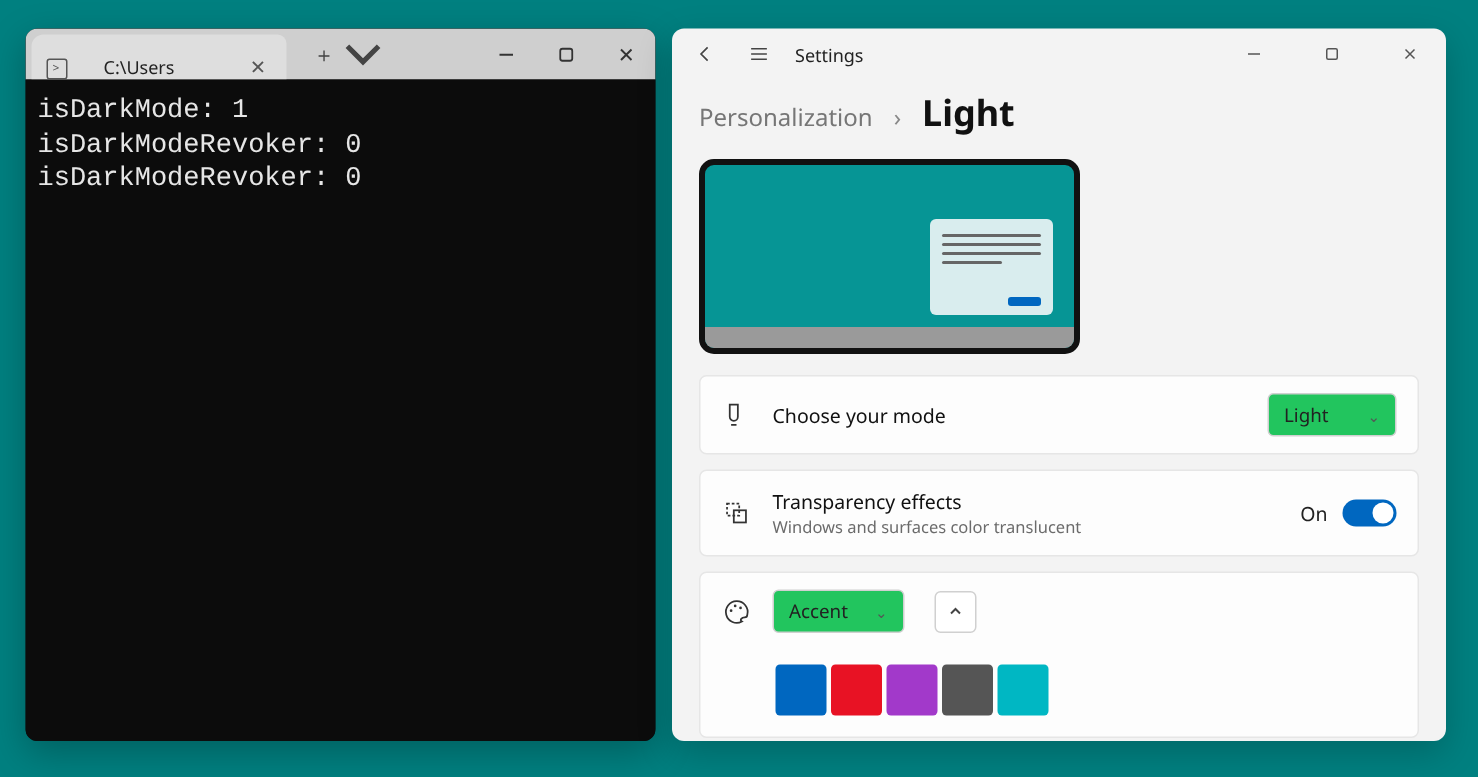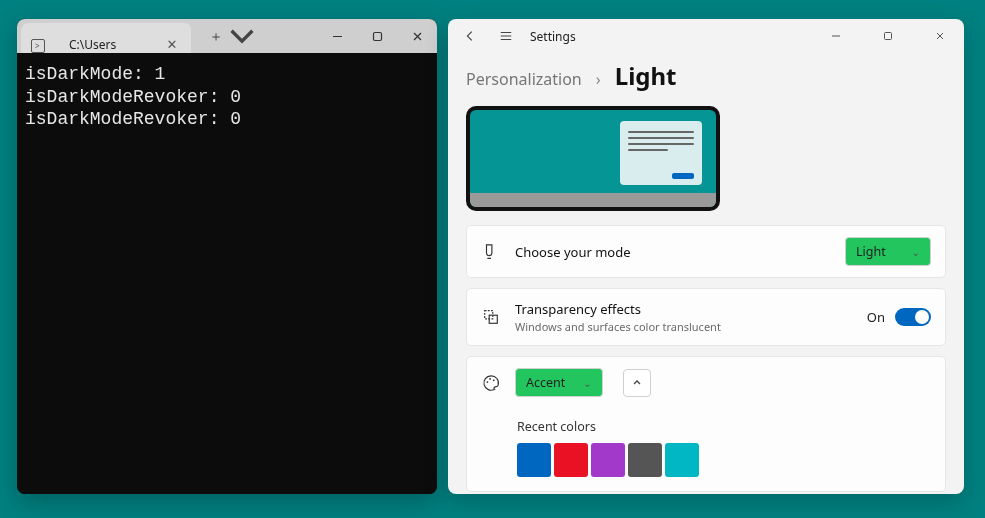--- a/index.html
+++ b/index.html
@@ -404,21 +404,20 @@
           <span>Accent</span>
           <span class="chev">⌄</span>
         </div>
         <div class="expand-btn">
           <svg viewBox="0 0 10 10" width="10" height="10">
               <path d="M2 6 L5 3 L8 6" fill="none" stroke="currentColor" stroke-width="1.3"></path>
             </svg>
         </div>
       </div>
       <div class="recent-colors">
-        <div class="rc-label">Recent colors</div>
         <div class="swatches">
           <div class="swatch" style="background:#0067c0"></div>
           <div class="swatch" style="background:#e81224"></div>
           <div class="swatch" style="background:#a239ca"></div>
           <div class="swatch" style="background:#555555"></div>
           <div class="swatch" style="background:#00b7c3"></div>
         </div>
       </div>
     </div>
 

